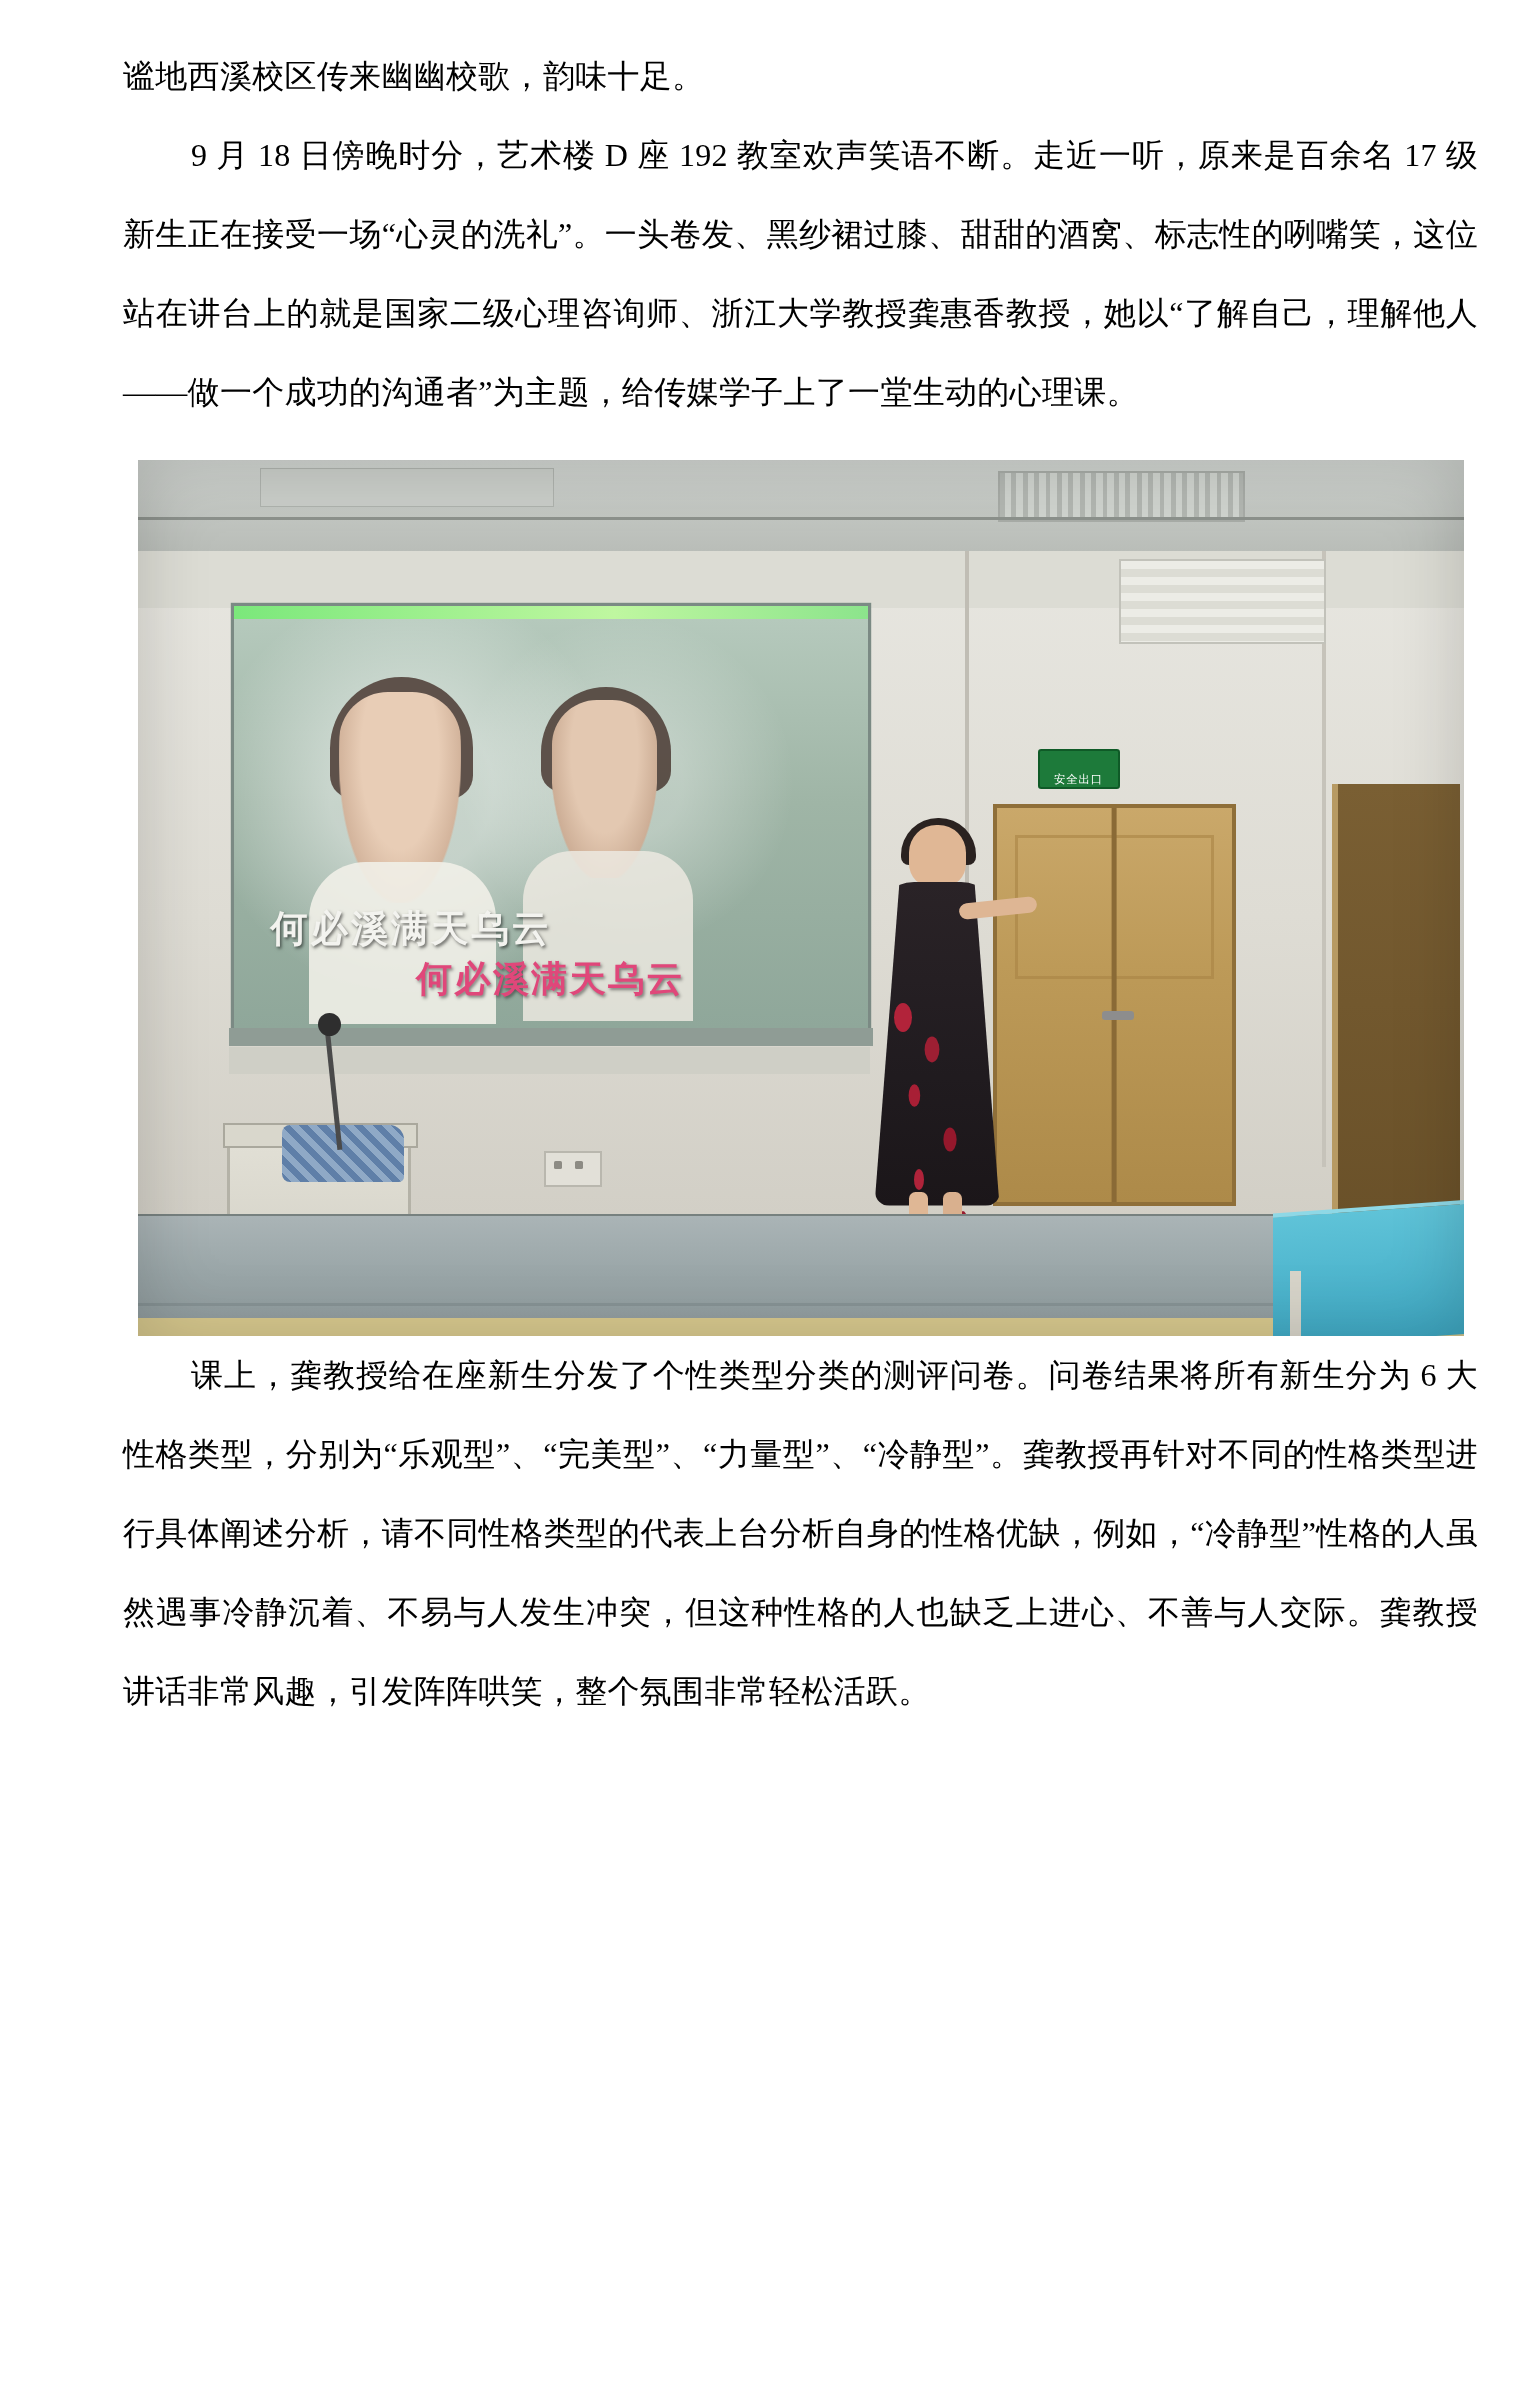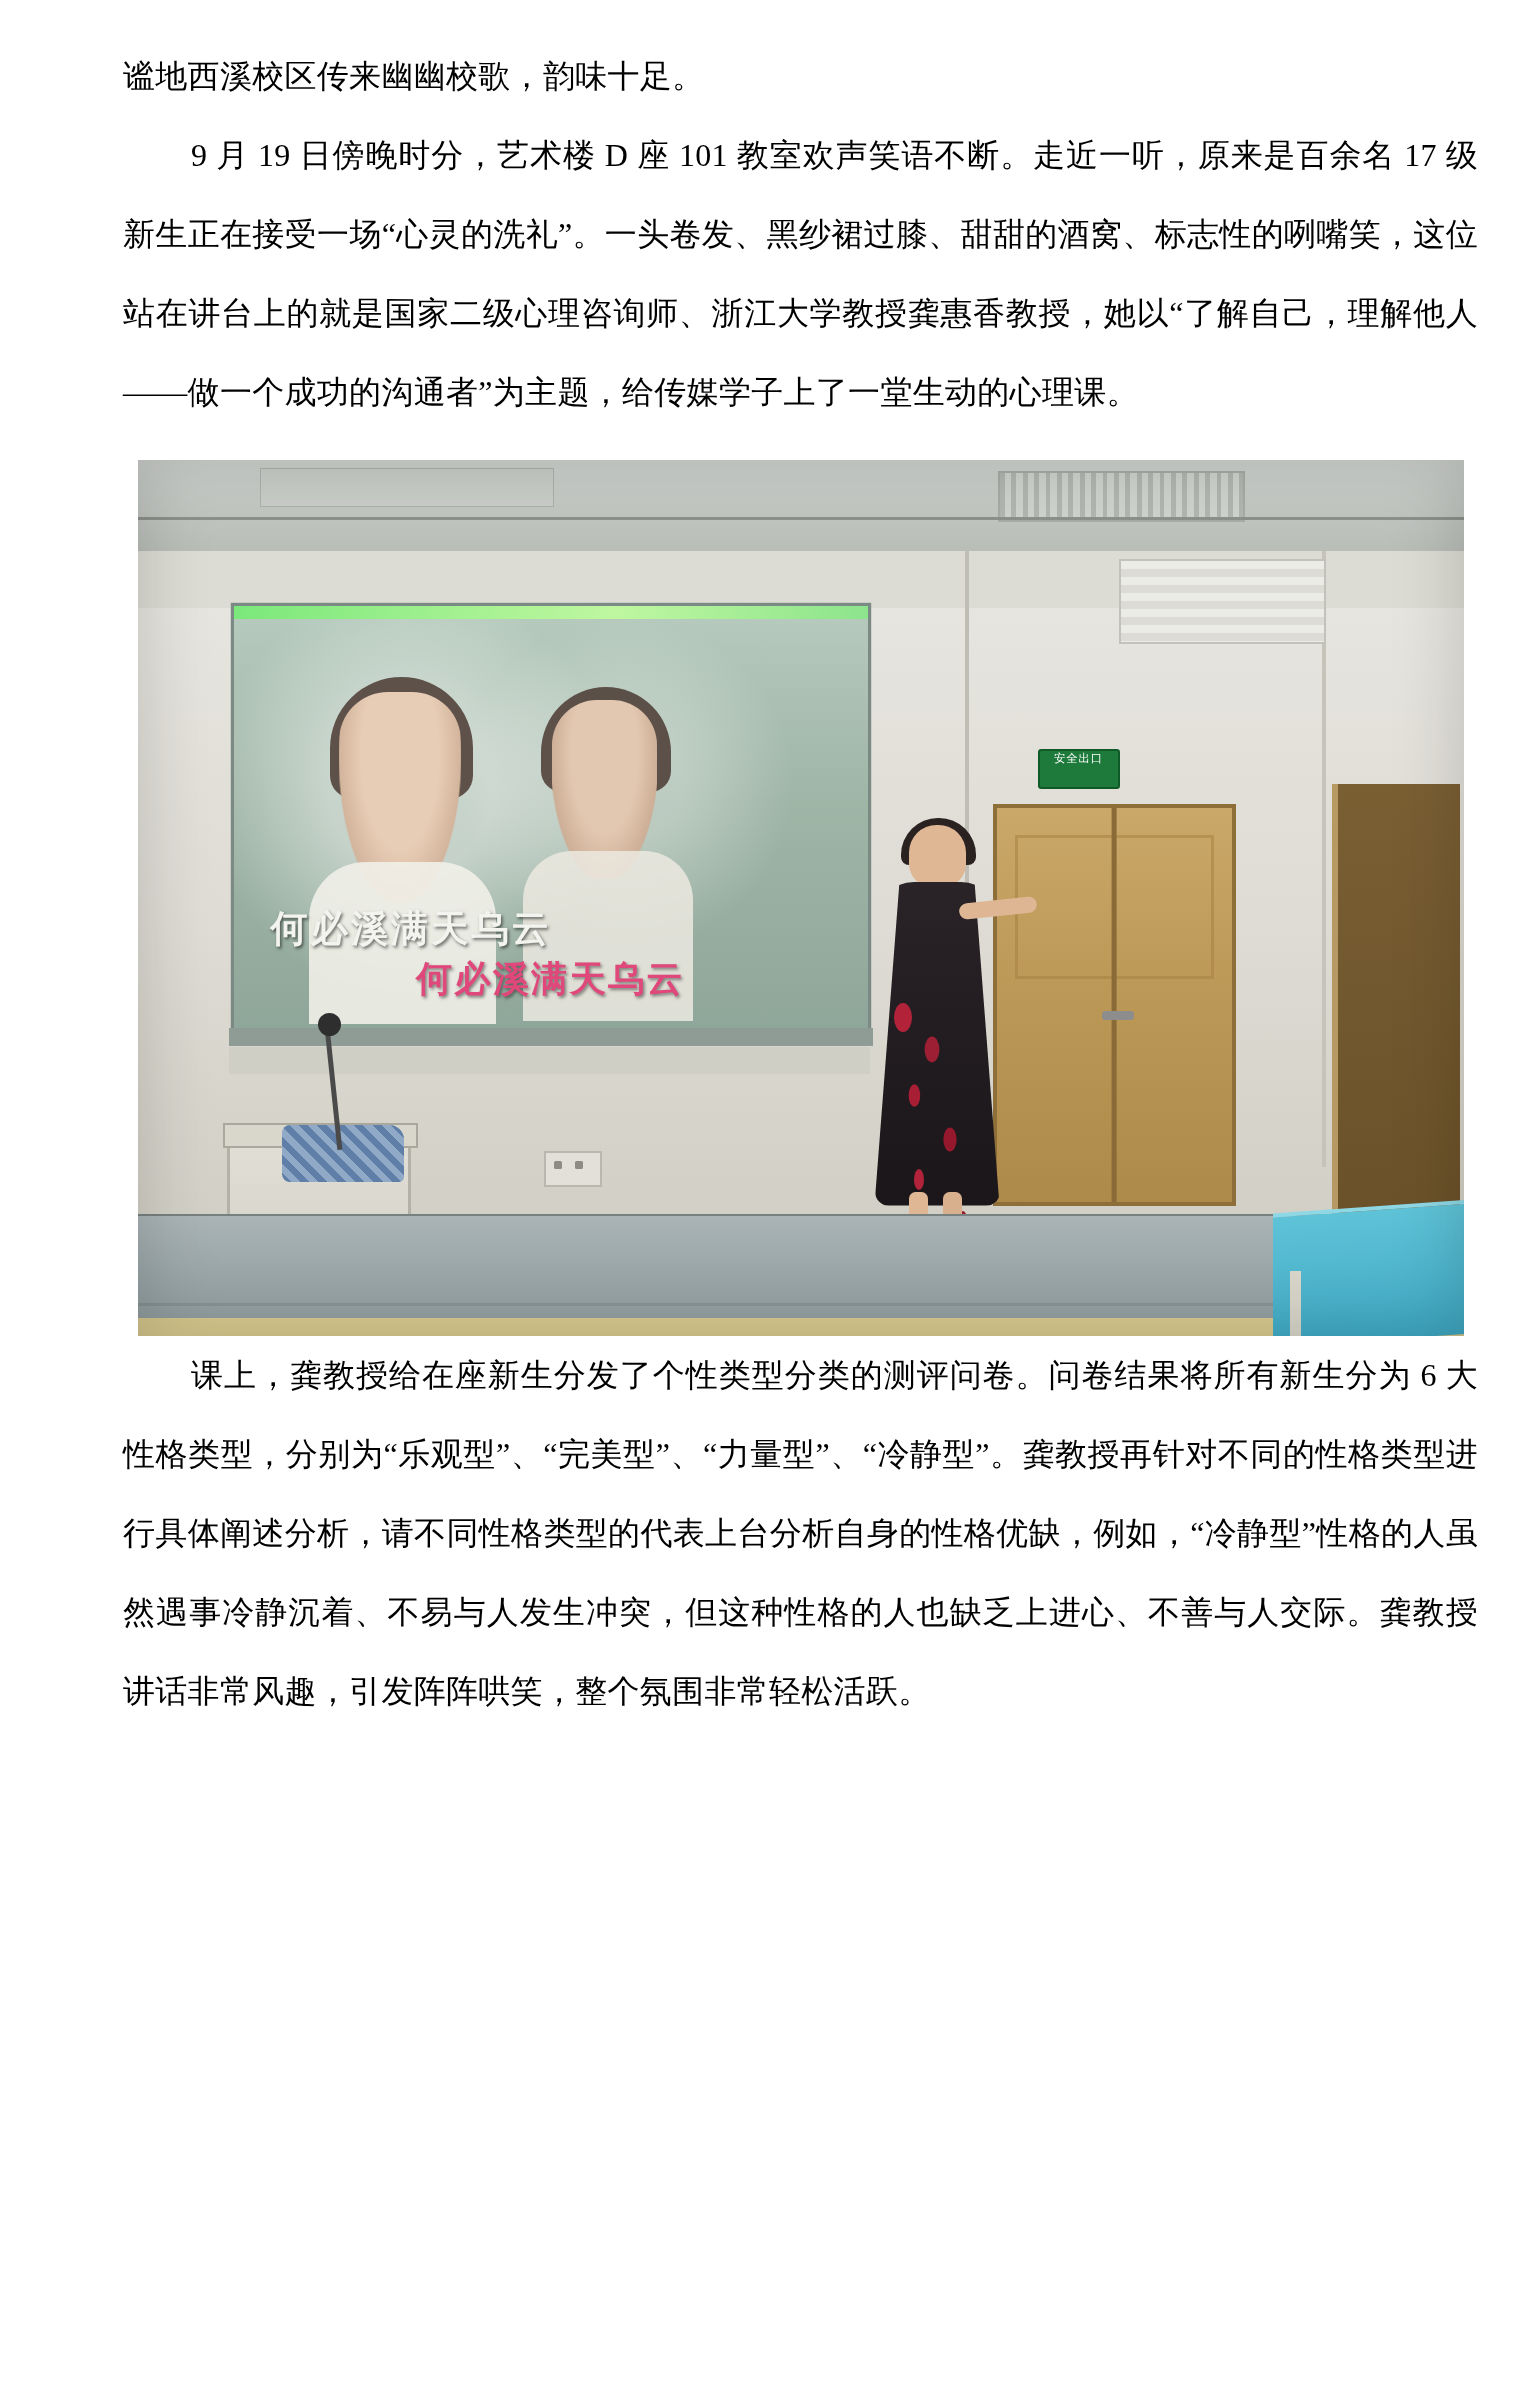--- a/index.html
+++ b/index.html
@@ -170,21 +170,21 @@
     border: 3.2px solid #a98445; opacity: .6;
   }
   .door2 {
     position: absolute; left: 1194px; top: 324px; width: 122px; height: 438px;
     background: linear-gradient(180deg,#7a5f33 0%, #6a5129 100%);
     border-left: 6.5px solid #b79a63;
   }
   .exit-sign {
     position: absolute; left: 900px; top: 289px; width: 78px; height: 36px;
     background: #1d7a3a; border: 2.4px solid #0f5a27; border-radius: 3.2px;
-    display: flex; align-items: flex-start; justify-content: center;
+    display: flex; align-items: flex-end; justify-content: center;
   }
   .exit-sign span {
     font-family: "Liberation Sans", sans-serif;
     font-size: 11.4px; color: #ffffff; letter-spacing: 0.8px;
   }
   .ac-unit {
     position: absolute; left: 981px; top: 99px; width: 203px; height: 81px;
     background: linear-gradient(180deg,#f2f2ec 0%, #ddddd5 100%);
     border: 2.4px solid #c2c2ba;
     background-image: repeating-linear-gradient(180deg,#ecece6 0 8px,#dcdcd4 8px 16px);
@@ -296,21 +296,21 @@
     pointer-events: none;
   }
 </style>
 </head>
 <body>
 
 <div class="page">
 
   <p class="para para-top">谧地西溪校区传来幽幽校歌，韵味十足。</p>
 
-  <p class="para indent">9 月 19 日傍晚时分，艺术楼 D 座 101 教室欢声笑语不断。走近一听，原来是百余名 17 级新生正在接受一场“心灵的洗礼”。一头卷发、黑纱裙过膝、甜甜的酒窝、标志性的咧嘴笑，这位站在讲台上的就是国家二级心理咨询师、浙江大学教授龚惠香教授，她以“了解自己，理解他人——做一个成功的沟通者”为主题，给传媒学子上了一堂生动的心理课。</p>
+  <p class="para indent">9 月 18 日傍晚时分，艺术楼 D 座 192 教室欢声笑语不断。走近一听，原来是百余名 17 级新生正在接受一场“心灵的洗礼”。一头卷发、黑纱裙过膝、甜甜的酒窝、标志性的咧嘴笑，这位站在讲台上的就是国家二级心理咨询师、浙江大学教授龚惠香教授，她以“了解自己，理解他人——做一个成功的沟通者”为主题，给传媒学子上了一堂生动的心理课。</p>
 
   <div class="figure">
     <div class="photo">
 
       <div class="ceiling">
         <div class="ceiling-vent2"></div>
         <div class="ceiling-vent"></div>
         <div class="ceiling-line"></div>
       </div>
 

